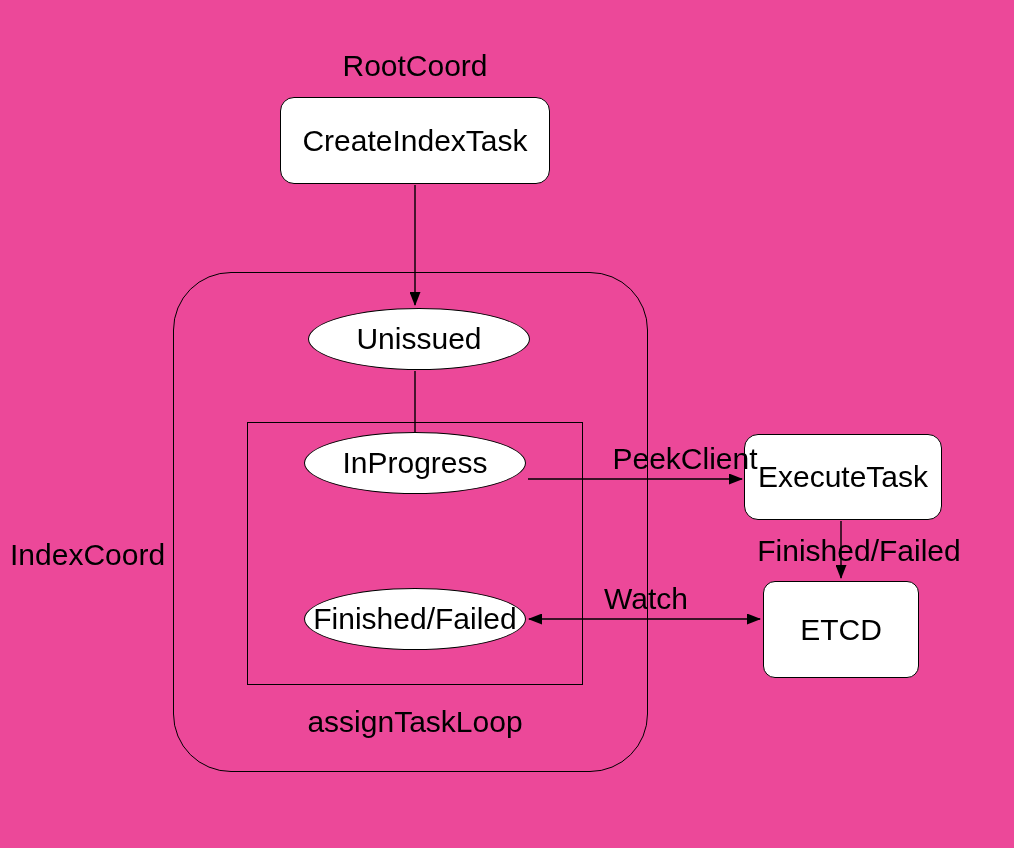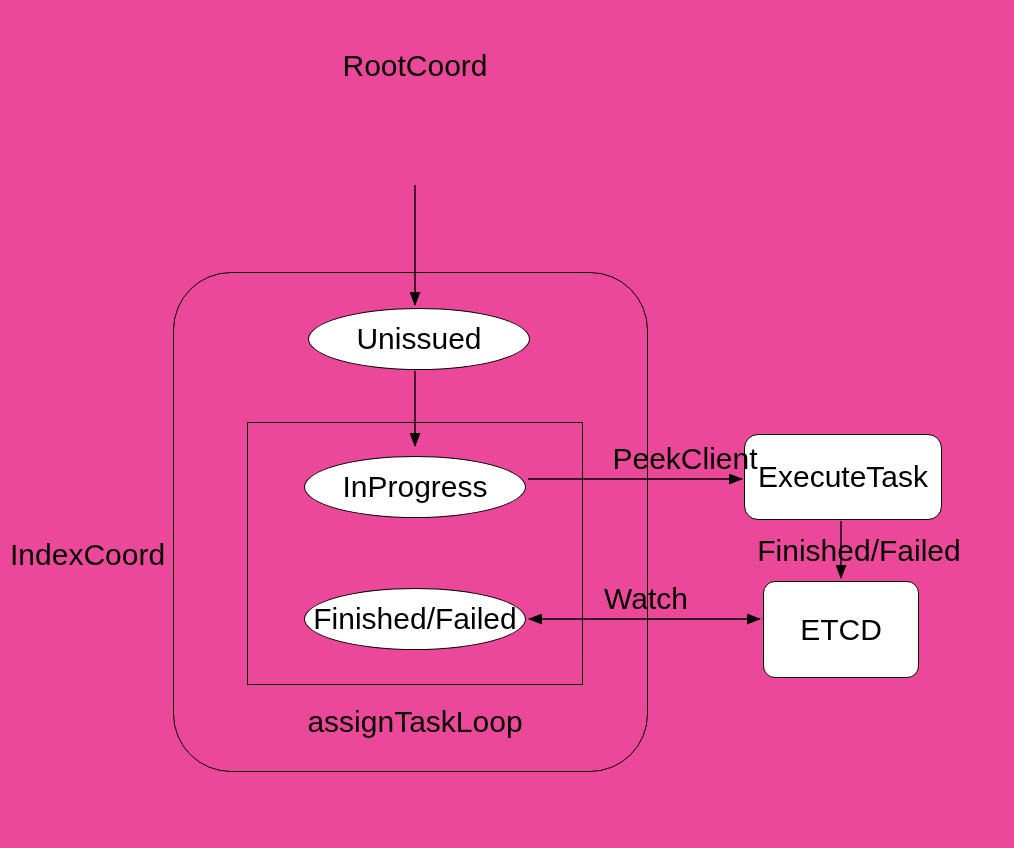--- a/index.html
+++ b/index.html
@@ -47,21 +47,21 @@
   }
   .centered { transform: translateX(-50%); }
 
   
   #lbl-rootcoord      { left: 415px; top: 49px; }
   #box-create         { left: 280px; top: 97px;  width: 270px; height: 87px; }
   #frame-indexcoord   { left: 173px; top: 272px; width: 475px; height: 500px; border-radius: 58px; }
   #lbl-indexcoord     { left: 10px;  top: 507px; margin-top: 31px; }
   #ellipse-unissued   { left: 308px; top: 308px; width: 222px; height: 62px; justify-content: center; }
   #frame-assignloop   { left: 247px; top: 422px; width: 336px; height: 263px; border-radius: 0; }
-  #ellipse-inprogress { left: 304px; top: 456px; width: 222px; height: 62px; }
+  #ellipse-inprogress { left: 304px; top: 432px; width: 222px; height: 62px; }
   #ellipse-finished   { left: 304px; top: 588px; width: 222px; height: 62px; }
   #lbl-assignloop     { left: 415px; top: 705px; }
   #lbl-peekclient     { left: 657px; top: 442px; margin-left: 28px; }
   #lbl-indexnode      { left: 858px; top: 392px; }
   #box-execute        { left: 744px; top: 434px; width: 198px; height: 86px; }
   #lbl-finishededge   { left: 859px; top: 534px; }
   #lbl-watch          { left: 646px; top: 582px; }
   #box-etcd           { left: 763px; top: 581px; width: 156px; height: 97px; border-radius: 12px; }
 </style>
 </head>
@@ -82,20 +82,23 @@
     <line x1="529" y1="619" x2="760" y2="619" stroke="#000000" stroke-width="1.4" marker-start="url(#arrow)" marker-end="url(#arrow)"></line>
   </svg>
 
   <div class="container-frame" id="frame-indexcoord"></div>
   <div class="container-frame" id="frame-assignloop"></div>
 
   <div class="lbl centered" id="lbl-rootcoord">RootCoord</div>
   <div class="lbl" id="lbl-indexcoord">IndexCoord</div>
   <div class="lbl centered" id="lbl-assignloop">assignTaskLoop</div>
 
+  <div class="node rounded-box" id="box-create">
+    <span>CreateIndexTask</span>
+  </div>
 
   <div class="node ellipse" id="ellipse-unissued">
     <span>Unissued</span>
   </div>
 
   <div class="node ellipse" id="ellipse-inprogress">
     <span>InProgress</span>
   </div>
 
   <div class="node ellipse" id="ellipse-finished">

